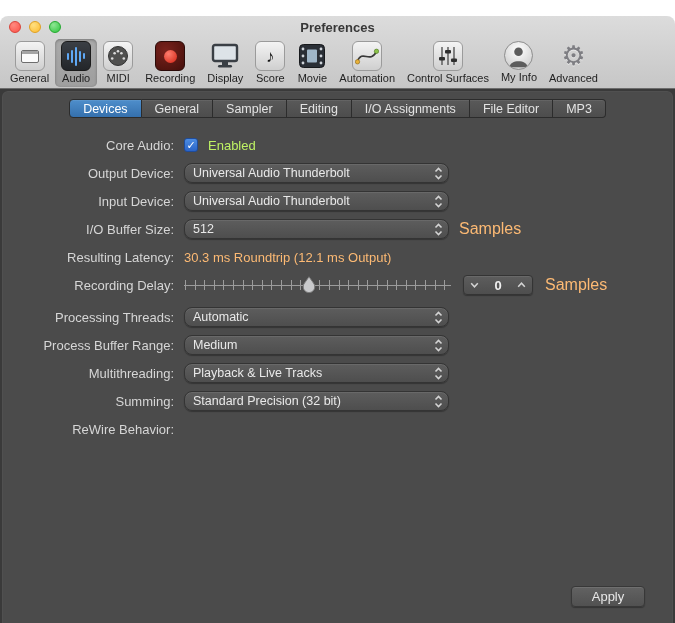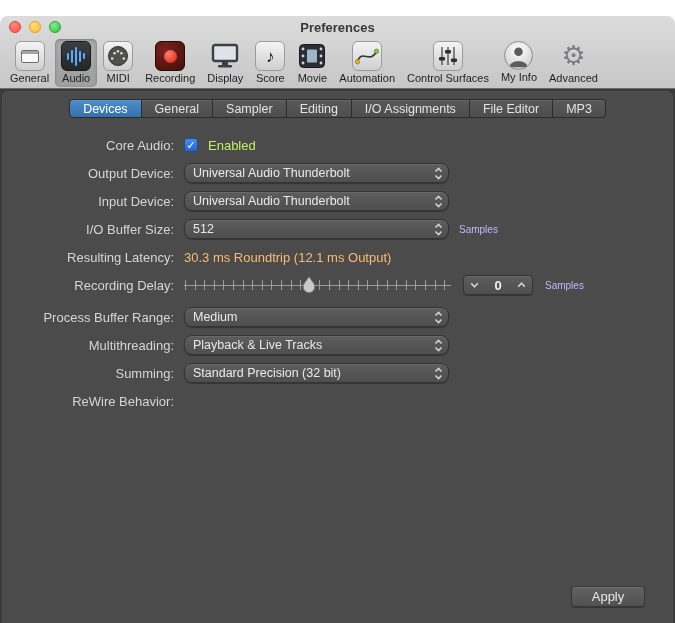--- a/index.html
+++ b/index.html
@@ -47,21 +47,21 @@
     border:1px solid #2c2c2c;border-left:none;color:#e3e3e3;font-size:12.5px;box-shadow:inset 0 1px 0 rgba(255,255,255,.07);}
   .tab:first-child{border-left:1px solid #2c2c2c;border-radius:4px 0 0 4px;}
   .tab:last-child{border-radius:0 4px 4px 0;text-align:center;}
   .tab.selected{background:linear-gradient(#4e8ecb,#3570ad);color:#fff;}
 
   .form{margin-top:17px;}
   .row{display:flex;align-items:center;margin-bottom:8px;min-height:20px;}
   .row-label{width:182px;flex:none;text-align:right;padding-right:10px;color:#d6d6d6;font-size:13px;}
   .row-ctrl{display:flex;align-items:center;gap:10px;}
   .static-val{color:#fdba74;font-size:13px;}
-  .unit{color:#c4b5fd;font-size:10px;}
+  .unit{color:#fdba74;font-size:16px;}
 
   .checkbox{width:14px;height:14px;border-radius:3px;background:linear-gradient(#4d8de2,#2a64c8);
     border:1px solid #1f4c9b;display:flex;align-items:center;justify-content:center;}
   .check{color:#fff;font-size:11px;line-height:11px;font-weight:bold;}
   .chk-label{color:#bef264;font-size:13px;margin-left:7px;}
 
   .popup{width:265px;height:20px;display:flex;align-items:center;justify-content:space-between;
     padding:0 5px 0 8px;background:linear-gradient(#5d5d5d,#4e4e4e);border:1px solid #343434;border-radius:8px;
     box-shadow:inset 0 1px 0 rgba(255,255,255,.08),0 1px 1px rgba(0,0,0,.3);color:#e9e9e9;font-size:12.5px;}
   .popup-value{white-space:nowrap;overflow:hidden;}
@@ -317,20 +317,32 @@
               </svg>
               <span class="step-value">0</span>
               <svg width="9" height="6" viewBox="0 0 9 6">
                 <path d="M1.2 4.8 L4.5 1.2 L7.8 4.8" fill="none" stroke="#d4d4d4" stroke-width="1.5"></path>
               </svg>
             </div>
             <span class="unit">Samples</span>
           </div>
         </div>
 
+        <div class="row">
+          <div class="row-label">Processing Threads:</div>
+          <div class="row-ctrl">
+            <div class="popup">
+              <span class="popup-value">Automatic</span>
+              <svg width="9" height="13" viewBox="0 0 9 13">
+                <path d="M1.5 4.6 L4.5 1.4 L7.5 4.6" fill="none" stroke="#d4d4d4" stroke-width="1.5"></path>
+                <path d="M1.5 8.4 L4.5 11.6 L7.5 8.4" fill="none" stroke="#d4d4d4" stroke-width="1.5"></path>
+              </svg>
+            </div>
+          </div>
+        </div>
 
         <div class="row">
           <div class="row-label">Process Buffer Range:</div>
           <div class="row-ctrl">
             <div class="popup">
               <span class="popup-value">Medium</span>
               <svg width="9" height="13" viewBox="0 0 9 13">
                 <path d="M1.5 4.6 L4.5 1.4 L7.5 4.6" fill="none" stroke="#d4d4d4" stroke-width="1.5"></path>
                 <path d="M1.5 8.4 L4.5 11.6 L7.5 8.4" fill="none" stroke="#d4d4d4" stroke-width="1.5"></path>
               </svg>

